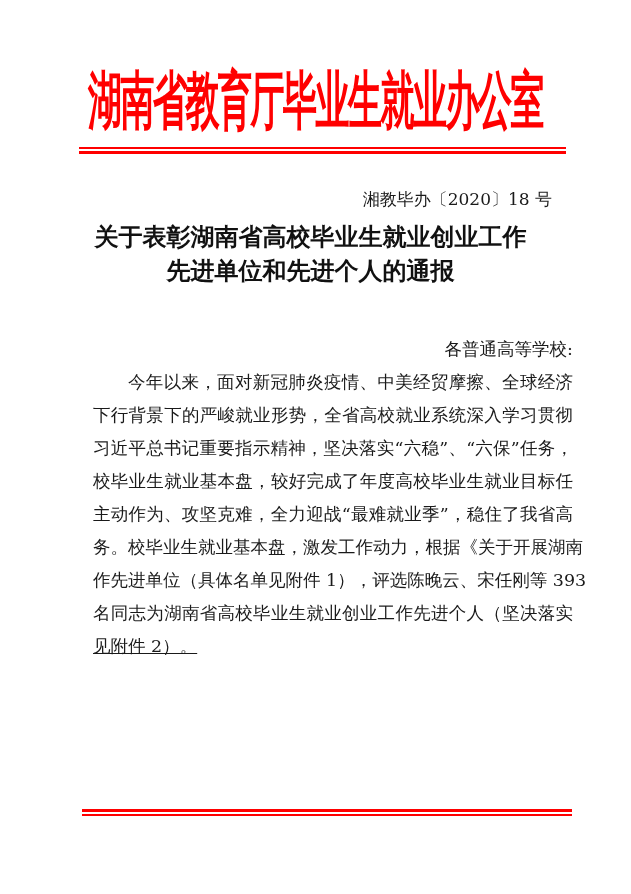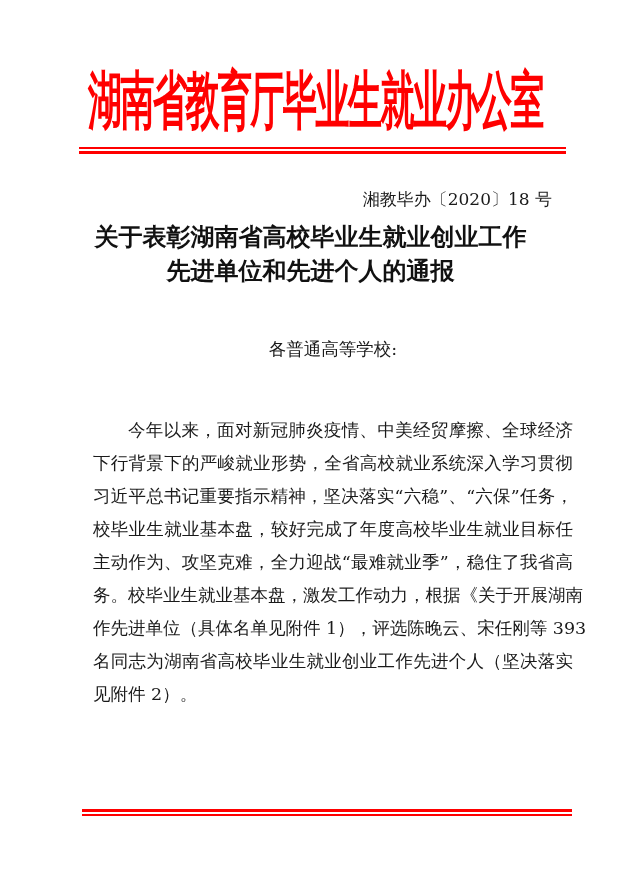--- a/index.html
+++ b/index.html
@@ -81,32 +81,32 @@
     position: absolute;
     top: 332px;
     left: 93px;
     width: 480px;
     font-size: 17.5px;
     color: #1a1a1a;
   }
   .salutation {
     height: 34px;
     line-height: 34px;
-    text-align: center;
+    text-align: right;
   }
   .bline {
     height: 33px;
     line-height: 33px;
     text-align: justify;
     text-align-last: justify;
     text-justify: inter-ideograph;
     white-space: nowrap;
   }
-  .bline.first { text-indent: 35px; margin-top: 48px; }
-  .bline.last { text-align: right; text-align-last: left; }
+  .bline.first { text-indent: 35px; }
+  .bline.last { text-align: right; text-align-last: left; text-decoration: underline; }
 </style>
 </head>
 <body>
 
 <div class="page">
 
   <div class="org-header">
     <span class="org-name">湖南省教育厅毕业生就业办公室</span>
   </div>
 

